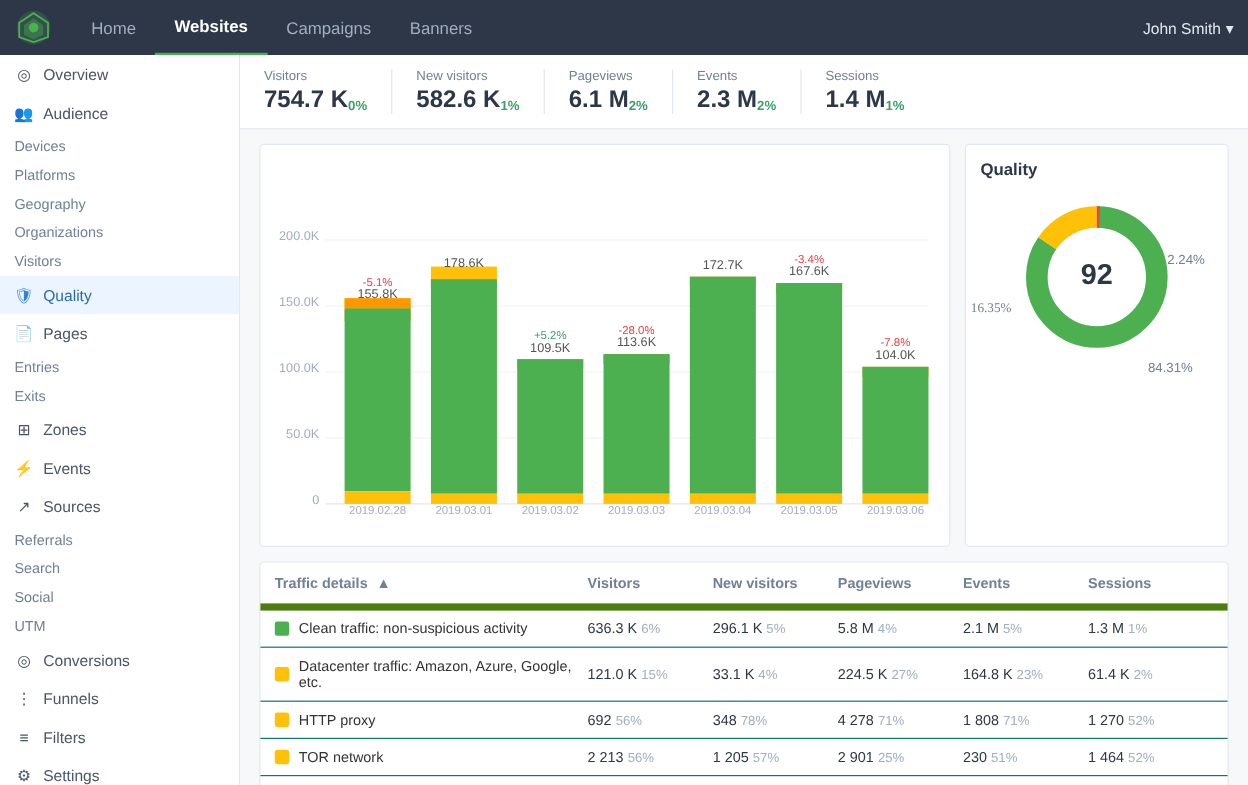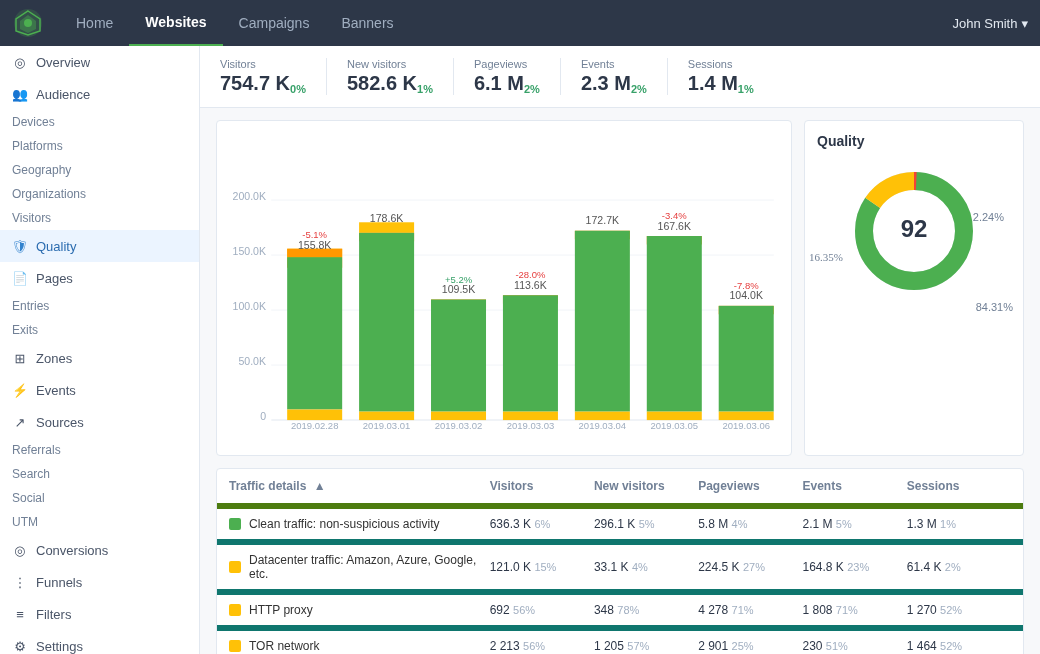--- a/index.html
+++ b/index.html
@@ -45,21 +45,21 @@
     .section-title { font-size: 14px; font-weight: 600; color: #2d3748; margin-bottom: 12px; }
     .chart-svg { width: 100%; height: 100%; }
 
     
     .donut-container { display: flex; flex-direction: column; align-items: center; }
     .donut-wrapper { position: relative; width: 140px; height: 140px; }
 
     
     .table-section { margin: 0 16px 16px; background: #fff; border: 1px solid #e2e8f0; border-radius: 4px; }
     .table-header { display: grid; grid-template-columns: 2.5fr 1fr 1fr 1fr 1fr 1fr; padding: 10px 12px; border-bottom: 6px solid #4d7c0f; font-size: 12px; font-weight: 600; color: #718096; }
-    .table-row { display: grid; grid-template-columns: 2.5fr 1fr 1fr 1fr 1fr 1fr; padding: 8px 12px; border-bottom: 6px solid #0f766e; font-size: 12px; align-items: center; }
+    .table-row { display: grid; grid-template-columns: 2.5fr 1fr 1fr 1fr 1fr 1fr; padding: 8px 12px; border-bottom: 1px solid #0f766e; font-size: 12px; align-items: center; }
     .table-row:last-child { border-bottom: none; }
     .traffic-label { display: flex; align-items: center; gap: 8px; }
     .color-dot { width: 12px; height: 12px; border-radius: 2px; flex-shrink: 0; }
     .cell-val { color: #2d3748; }
     .cell-pct { color: #a0aec0; font-size: 11px; }
     .sort-icon { margin-left: 4px; }
   </style>
 </head>
 <body>
 
@@ -275,21 +275,21 @@
 
               <circle cx="70" cy="70" r="50" fill="none" stroke="#FFC107" stroke-width="18" stroke-dasharray="51.4 314.16" stroke-dashoffset="-265.1" transform="rotate(-90 70 70)"></circle>
 
               <circle cx="70" cy="70" r="50" fill="none" stroke="#f44336" stroke-width="18" stroke-dasharray="7.0 314.16" stroke-dashoffset="-316.5" transform="rotate(-90 70 70)"></circle>
               <text x="70" y="76" text-anchor="middle" font-size="24" font-weight="700" fill="#2d3748">92</text>
             </svg>
           </div>
           <div style="position:relative; width:200px; margin-top:-10px;">
             <span style="position:absolute; top:-80px; right:10px; font-size:11px; color:#718096;">2.24%</span>
             <span style="position:absolute; top:-40px; left:-5px; font-size:11px; color:#718096;font-family:Liberation Serif, serif;">16.35%</span>
-            <span style="position:absolute; top:10px; right:1px; font-size:11px; color:#718096;">84.31%</span>
+            <span style="position:absolute; top:10px; right:20px; font-size:11px; color:#718096;">84.31%</span>
           </div>
         </div>
       </div>
     </div>
 
     <div class="table-section">
       <div class="table-header">
         <div style="cursor:pointer;">
           <span>Traffic details</span>
           <span class="sort-icon">▲</span>

